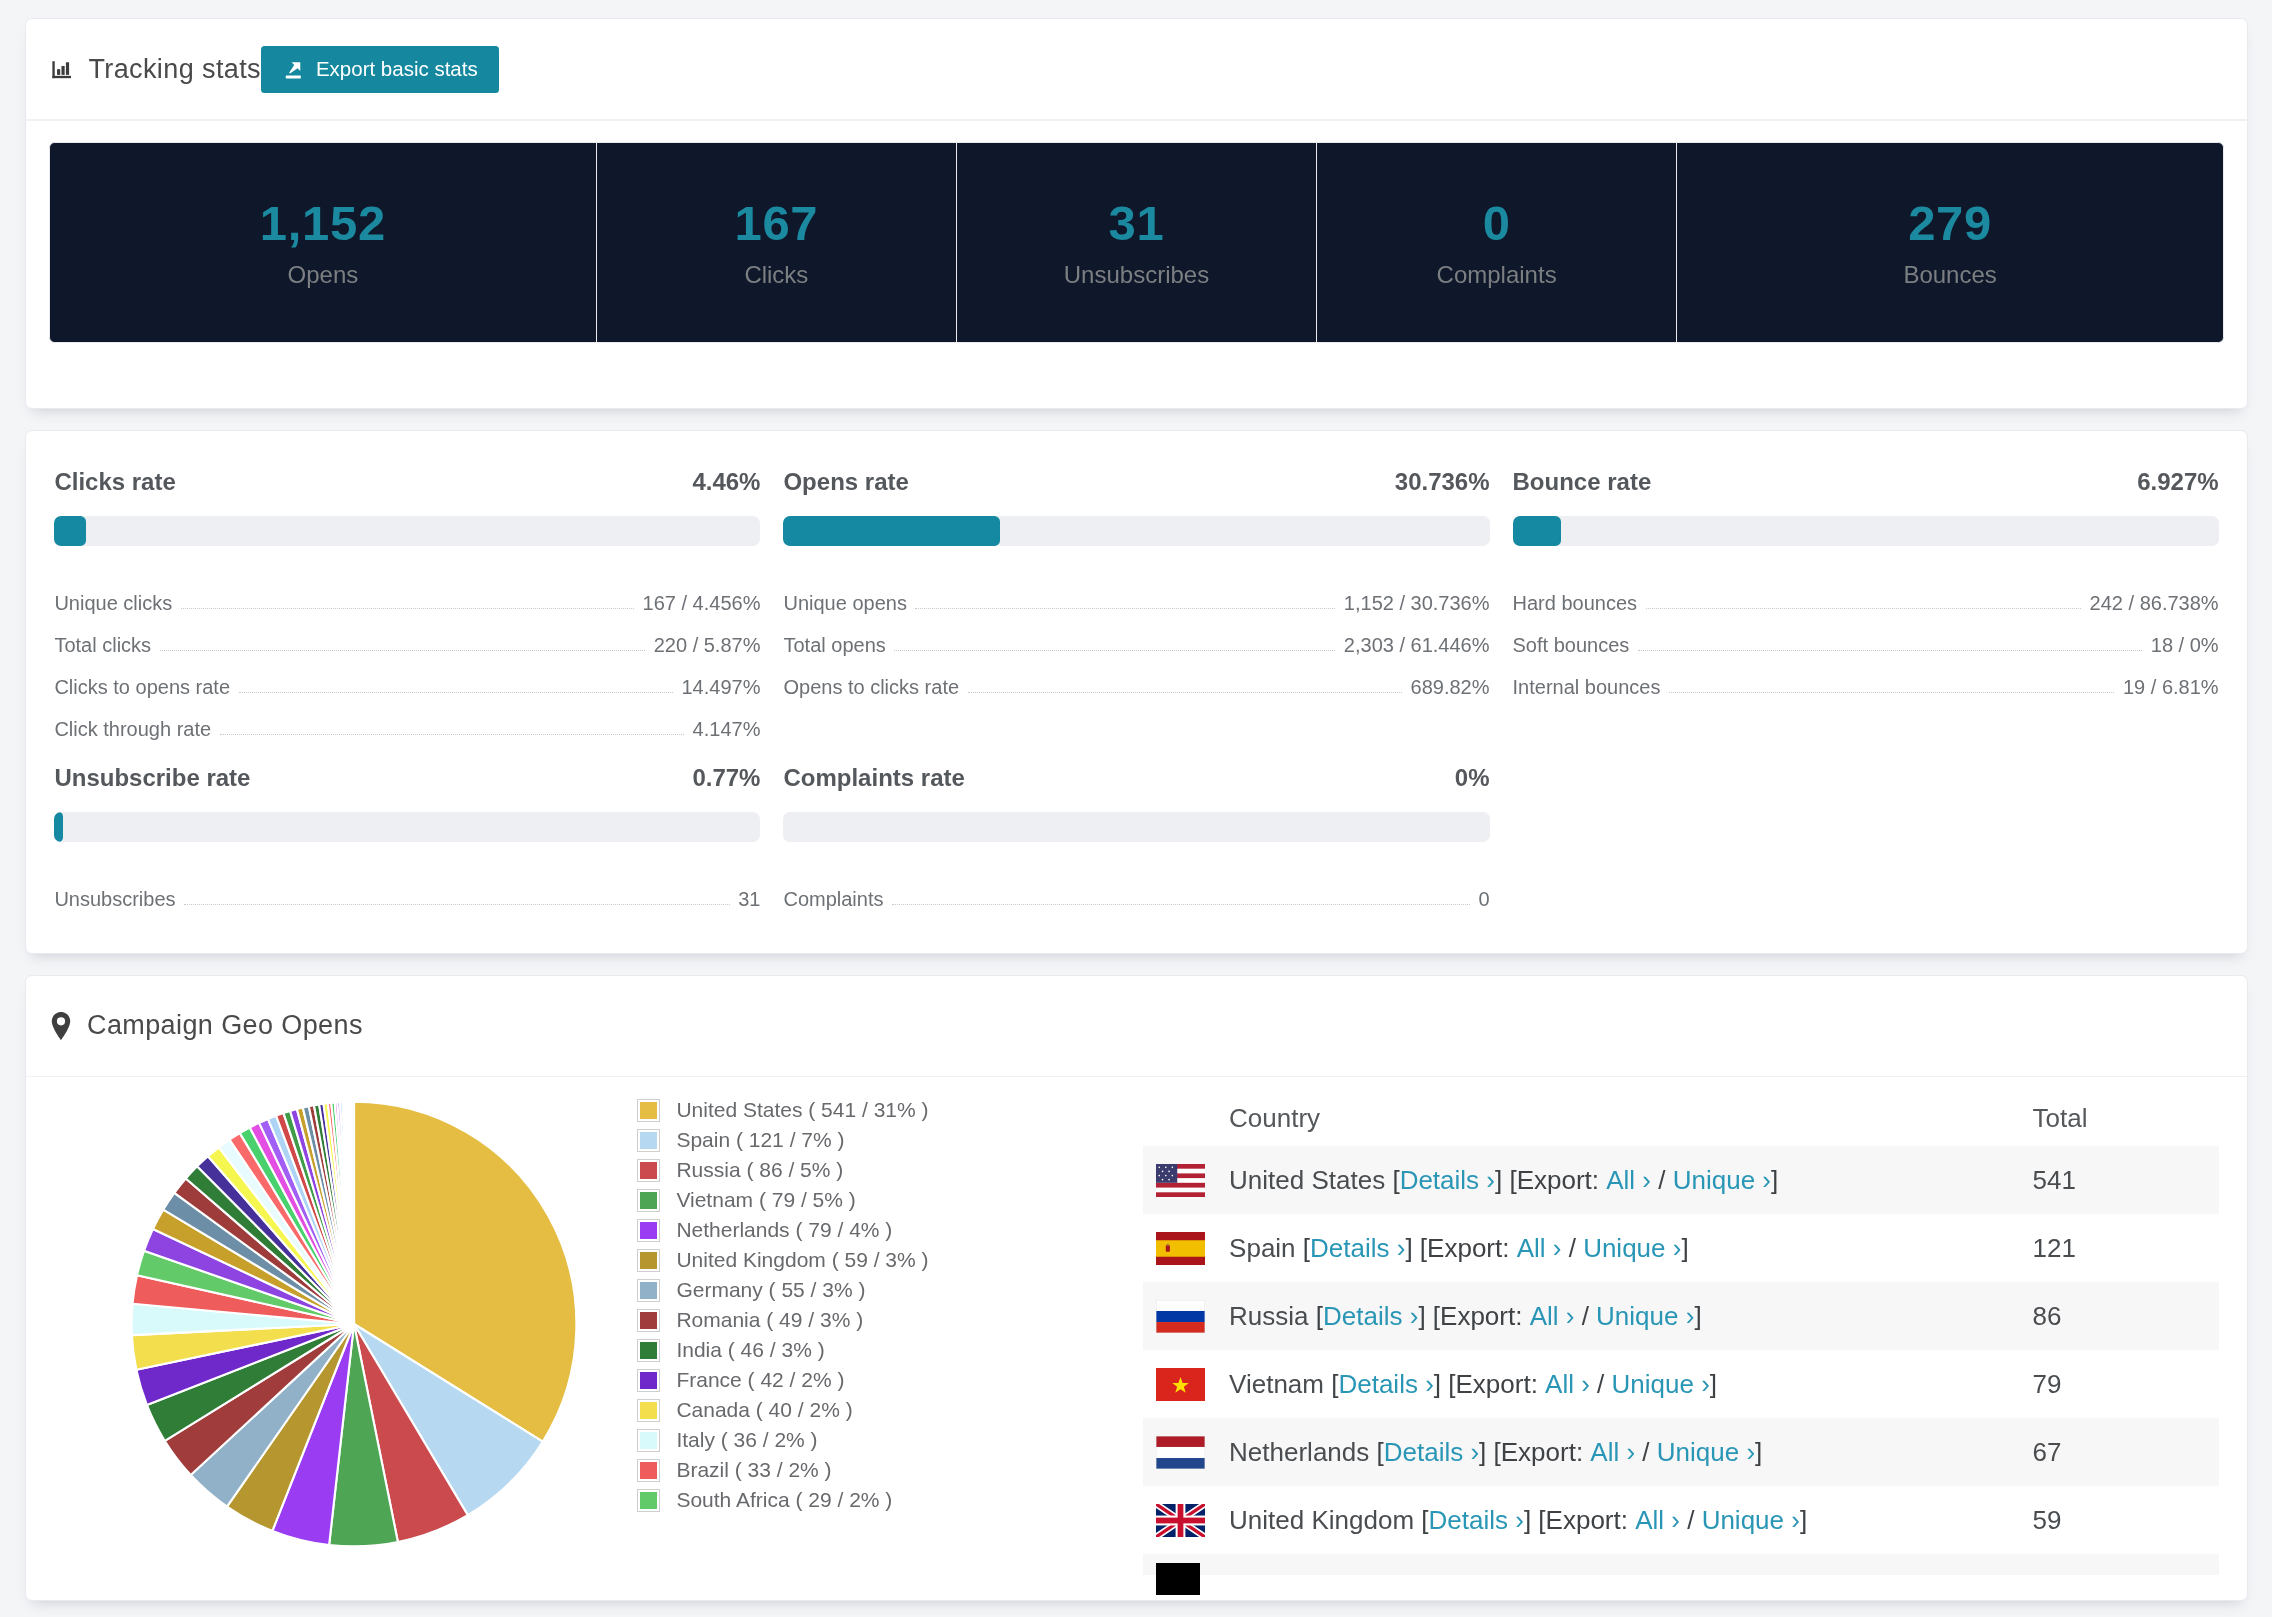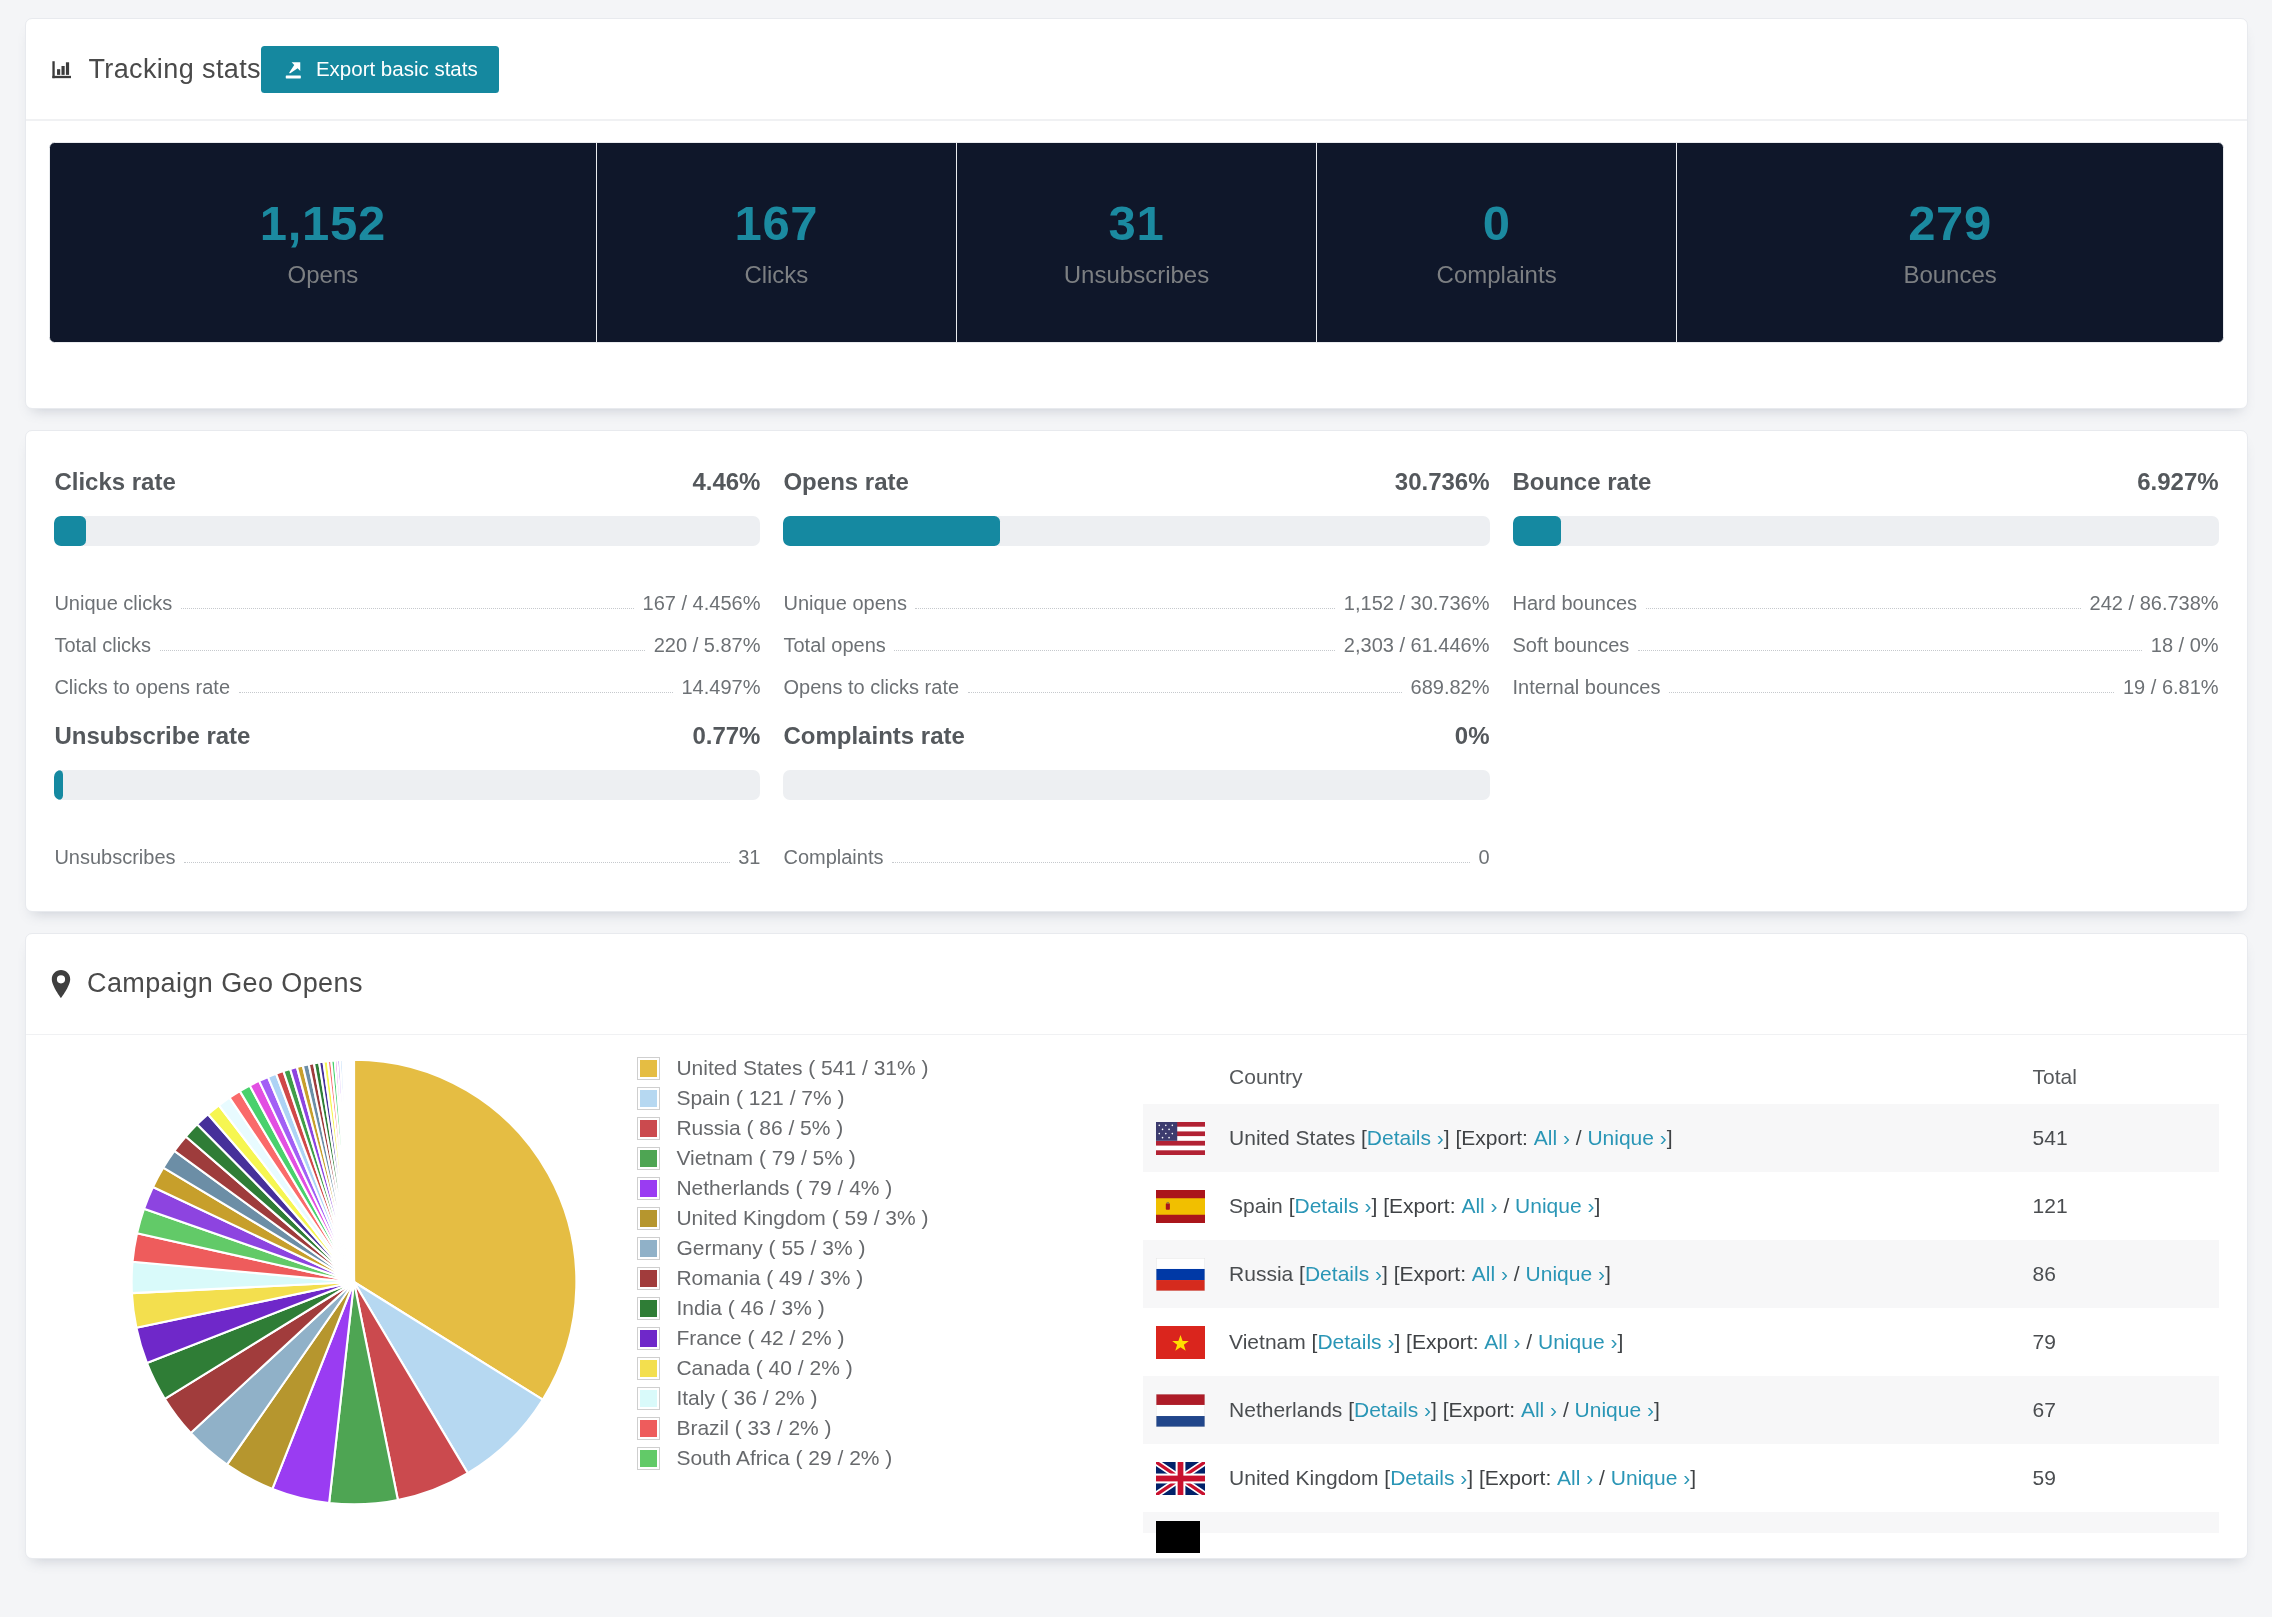--- a/index.html
+++ b/index.html
@@ -49,21 +49,21 @@
   .rate-row .leader{flex:1;border-bottom:1.4px dotted #c6c9cd;margin:0 8.5px 5.6px;}
   .rate-row .val{white-space:nowrap;}
 
   
   .card-geo{height:624px;overflow:hidden;position:relative;margin-bottom:0;}
   .geo-content{display:flex;align-items:flex-start;padding:0 28px;margin-top:14px;}
   .pie-wrap{width:466px;margin-left:67px;flex:none;}
   .legend{list-style:none;margin:4.2px 0 0 51px;padding:0;width:395px;flex:none;}
   .legend li{display:flex;align-items:center;gap:17px;height:30px;font-size:21px;color:#67696c;white-space:nowrap;}
   .swatch{width:17px;height:17px;flex:none;border:2.8px solid #fff;outline:0.7px solid #cfcfcf;}
-  .geo-table{flex:1;margin-left:110px;font-size:21px;}
+  .geo-table{flex:1;margin-left:110px;font-size:26px;}
   .t-row{display:flex;align-items:center;height:68px;padding:0 17px 0 12.7px;color:#4a4d50;}
   .t-row.shaded{background:#f7f7f8;}
   .t-head{height:55px;color:#55585b;}
   .t-head .col-country{padding-left:73px;}
   .col-country{flex:1;display:flex;align-items:center;white-space:nowrap;}
   .col-total{width:169px;}
   .flag{width:49px;height:33px;margin-right:24px;flex:none;}
   .flag svg{display:block;width:100%;height:100%;}
   .lnk{color:#2a96b6;text-decoration:none;cursor:pointer;}
   .dark{color:#3f4245;}
@@ -142,20 +142,25 @@
             </div>
             <div class="rate-row">
               <span class="lbl">Total clicks</span>
               <span class="leader"></span>
               <span class="val">220 / 5.87%</span>
             </div>
             <div class="rate-row">
               <span class="lbl">Clicks to opens rate</span>
               <span class="leader"></span>
               <span class="val">14.497%</span>
+            </div>
+            <div class="rate-row">
+              <span class="lbl">Click through rate</span>
+              <span class="leader"></span>
+              <span class="val">4.147%</span>
             </div>
           </div>
         </div>
         <div class="rate-block">
           <div class="rate-head">
             <span class="rate-title">Opens rate</span>
             <span class="rate-value">30.736%</span>
           </div>
           <div class="rate-track">
             <div class="rate-fill" style="width: 30.736%;"></div>

